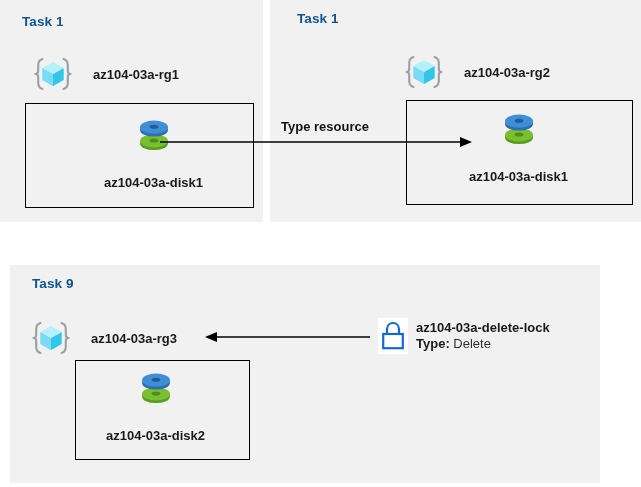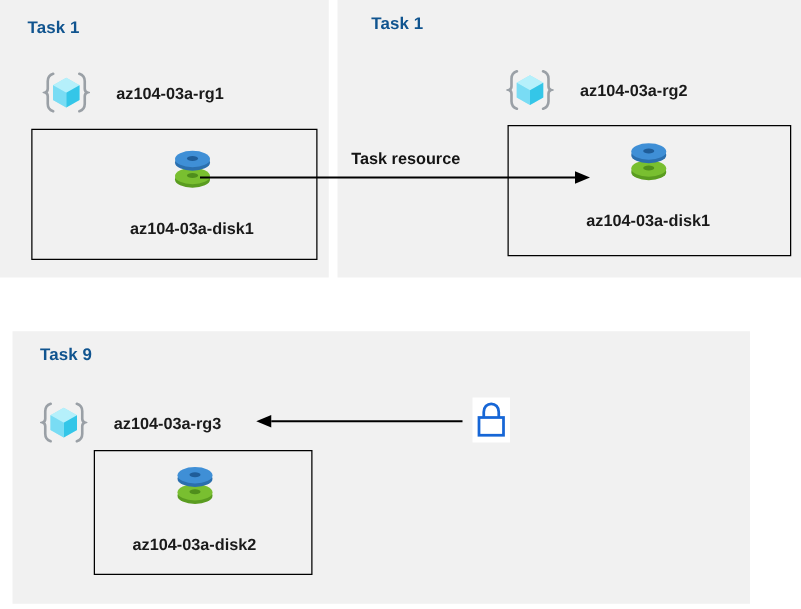--- a/index.html
+++ b/index.html
@@ -208,21 +208,21 @@
         </svg>
       </span>
       <span class="disk-label">az104-03a-disk1</span>
     </div>
   </div>
 
   <svg class="arrow-svg" id="arrow-move" viewBox="0 0 315 32" xmlns="http://www.w3.org/2000/svg">
     <line x1="0" y1="16" x2="300" y2="16" stroke="#000000" stroke-width="1.6"></line>
     <polygon points="300,11 312,16 300,21" fill="#000000"></polygon>
   </svg>
-  <div class="arrow-label" id="label-move-resource">Task resource</div>
+  <div class="arrow-label" id="label-move-resource">Type resource</div>
 
   <div class="panel" id="panel-task3"></div>
   <div class="panel-title" id="title-task3">Task 9</div>
 
   <div class="rg-row" id="rg-row-3">
     <span class="icon-rg-wrap">
       <svg class="icon-rg" viewBox="0 0 38 36" xmlns="http://www.w3.org/2000/svg">
         <path d="M8.5 3 C4.8 4.2 4.2 6.5 4.2 9 L4.2 15 C4.2 16.8 3.4 17.6 2.2 18 C3.4 18.4 4.2 19.2 4.2 21 L4.2 27 C4.2 29.5 4.8 31.8 8.5 33" fill="none" stroke="#9aa0a6" stroke-width="2.1" stroke-linecap="round"></path>
         <path d="M29.5 3 C33.2 4.2 33.8 6.5 33.8 9 L33.8 15 C33.8 16.8 34.6 17.6 35.8 18 C34.6 18.4 33.8 19.2 33.8 21 L33.8 27 C33.8 29.5 33.2 31.8 29.5 33" fill="none" stroke="#9aa0a6" stroke-width="2.1" stroke-linecap="round"></path>
         <polygon points="19,6.2 29.6,12.2 29.6,24.0 19,30.0 8.4,24.0 8.4,12.2" fill="#9ee8f7"></polygon>
@@ -255,15 +255,19 @@
     <polygon points="12,8 0,13 12,18" fill="#000000"></polygon>
   </svg>
 
   <div id="lock-block">
     <span class="icon-lock-wrap">
       <svg class="icon-lock" viewBox="0 0 28 34" xmlns="http://www.w3.org/2000/svg">
         <path d="M8 15 L8 10.5 C8 6.6 10.7 4 14 4 C17.3 4 20 6.6 20 10.5 L20 15" fill="none" stroke="#1666d6" stroke-width="2.2"></path>
         <rect x="4.2" y="15" width="19.6" height="14.2" fill="none" stroke="#1666d6" stroke-width="2.2"></rect>
       </svg>
     </span>
+    <span class="lock-text">
+      <span class="lock-name">az104-03a-delete-lock</span>
+      <span class="lock-type-line"><span class="lock-type-key">Type:</span> <span class="lock-type-val">Delete</span></span>
+    </span>
   </div>
 
 </div>
 
 </body></html>

